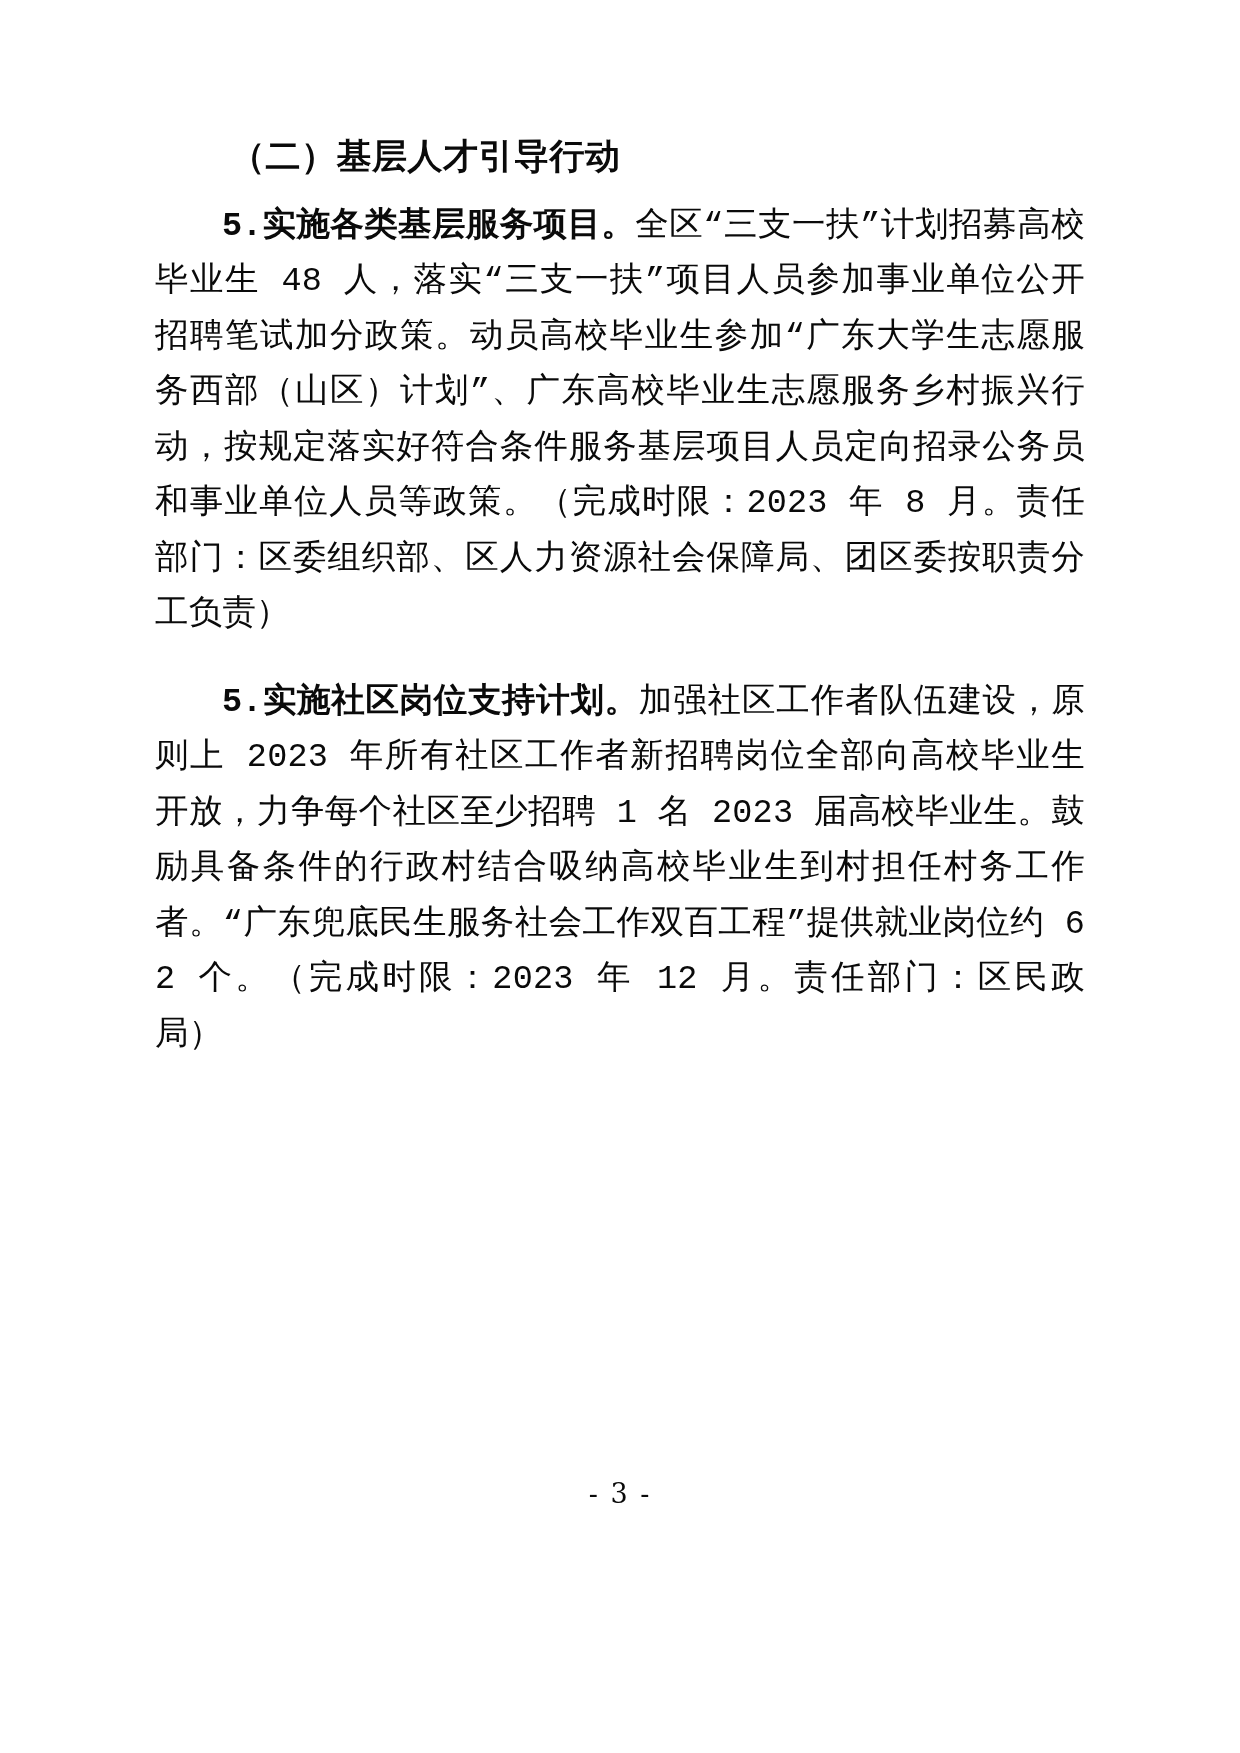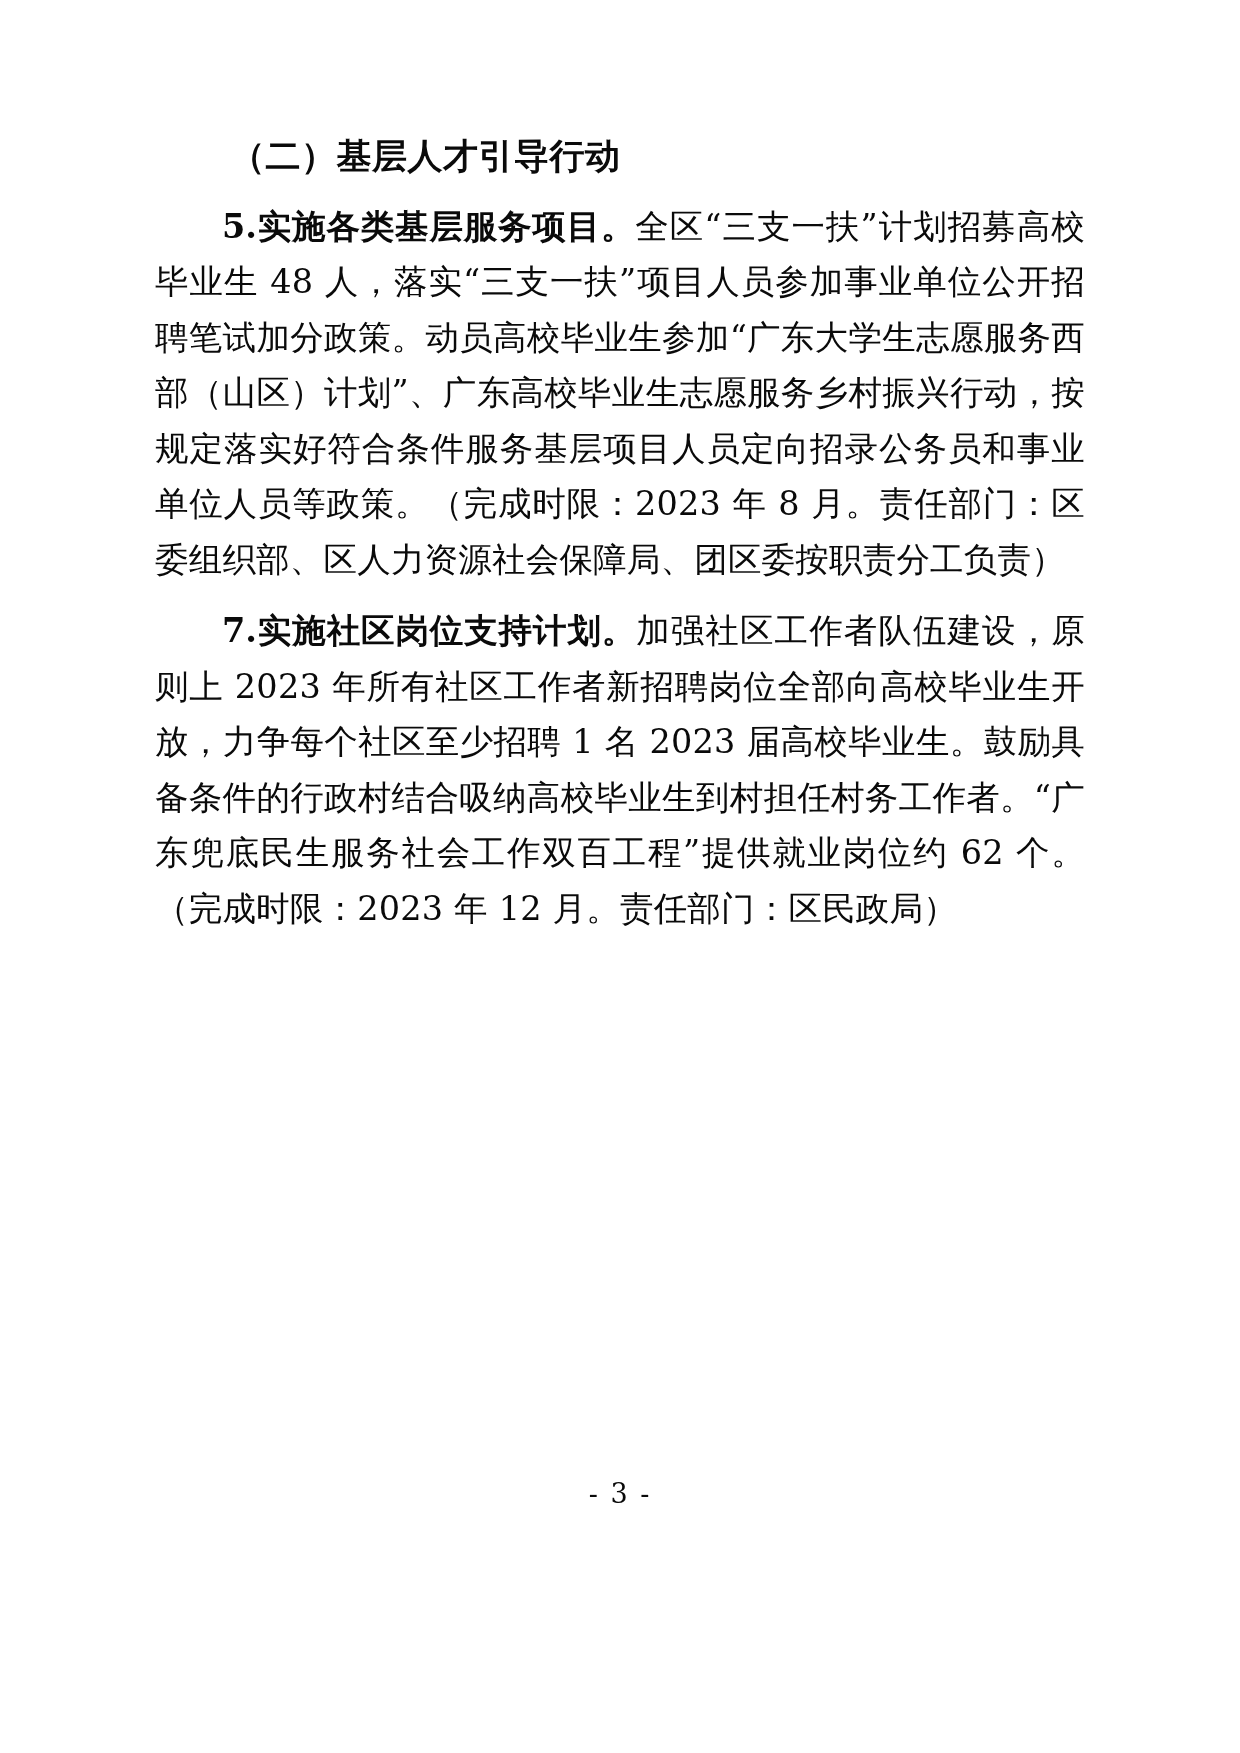--- a/index.html
+++ b/index.html
@@ -36,26 +36,27 @@
     letter-spacing: 0.5px;
     line-height: 1.5;
     margin: 0 0 16px 0;
     padding-left: 75px;
     white-space: nowrap;
   }
 
   .para {
     font-size: 33.5px;
     line-height: 55.5px;
-    margin: 0 0 6px 0;
+    margin: 16px 0 6px 0;
     text-align: justify;
     text-justify: inter-ideograph;
     text-indent: 67px;
     letter-spacing: 0.2px;
     word-break: break-all;
+    font-family: Liberation Mono, monospace;
   }
 
   .para .lead {
     font-weight: 700;
     letter-spacing: 0px;
   }
 
   .para-spacer { height: 5px; }
 
   .page-number {
@@ -77,18 +78,18 @@
 
     <h2 class="section-heading">（二）基层人才引导行动</h2>
 
     <p class="para"><span class="lead">5.实施各类基层服务项目。</span><span>全区“三支一扶”计划招募高校毕业生 48 人，落实“三支一扶”项目人员参加事业单位公开招聘笔试加分政策。动员高校毕业生参加“广东大学生志愿服务西部（山区）计划”、广东高校毕业生志愿服务乡村振兴行动，按规定落实好符合条件服务基层项目人员定向招录公务员和事业单位人员等政策。（完成时限：2023 年 8 月。责任部门：区委组织部、区人力资源社会保障局、团区委按职责分工负责）</span></p>
 
     <div class="para-spacer"></div>
 
 
     <div class="para-spacer"></div>
 
-    <p class="para"><span class="lead">7.实施社区岗位支持计划。</span><span>加强社区工作者队伍建设，原则上 2023 年所有社区工作者新招聘岗位全部向高校毕业生开放，力争每个社区至少招聘 1 名 2023 届高校毕业生。鼓励具备条件的行政村结合吸纳高校毕业生到村担任村务工作者。“广东兜底民生服务社会工作双百工程”提供就业岗位约 62 个。（完成时限：2023 年 12 月。责任部门：区民政局）</span></p>
+    <p class="para"><span class="lead">5.实施社区岗位支持计划。</span><span>加强社区工作者队伍建设，原则上 2023 年所有社区工作者新招聘岗位全部向高校毕业生开放，力争每个社区至少招聘 1 名 2023 届高校毕业生。鼓励具备条件的行政村结合吸纳高校毕业生到村担任村务工作者。“广东兜底民生服务社会工作双百工程”提供就业岗位约 62 个。（完成时限：2023 年 12 月。责任部门：区民政局）</span></p>
 
   </div>
 
   <div class="page-number">- 3 -</div>
 </div>
 
 </body></html>

